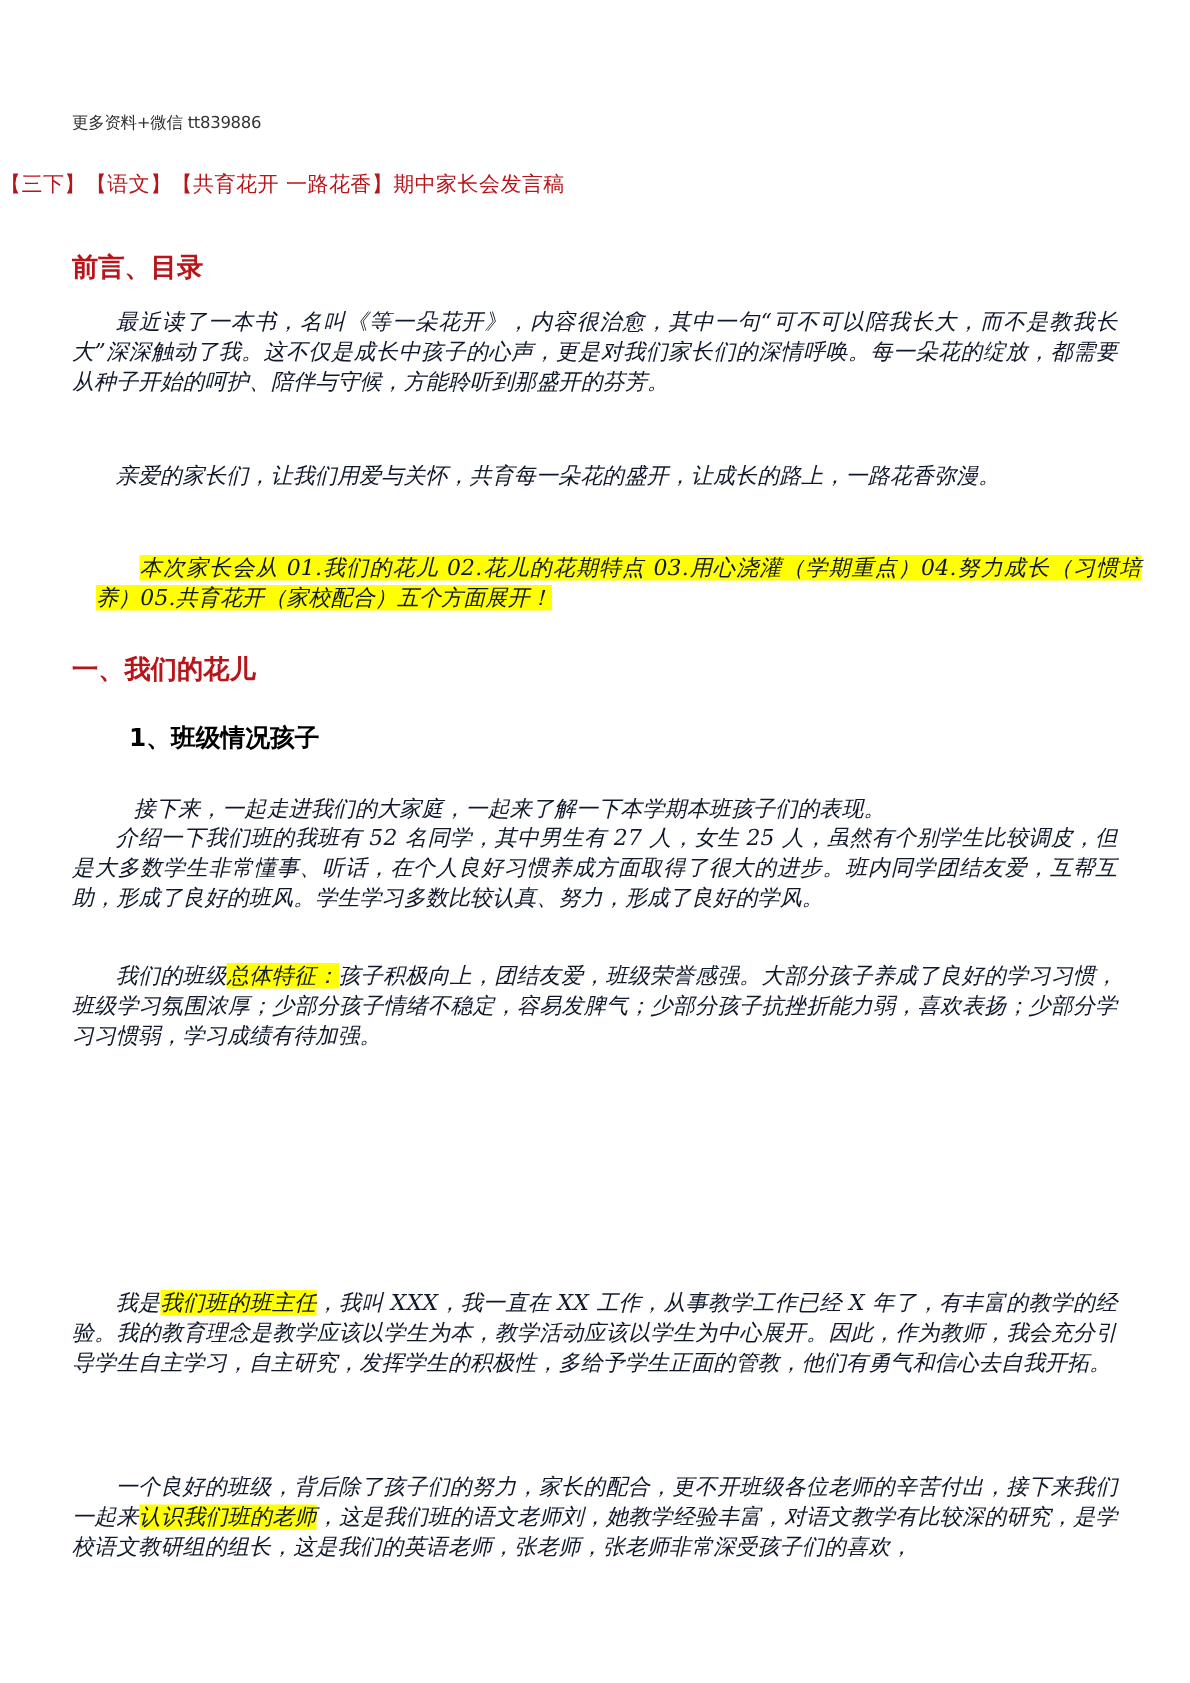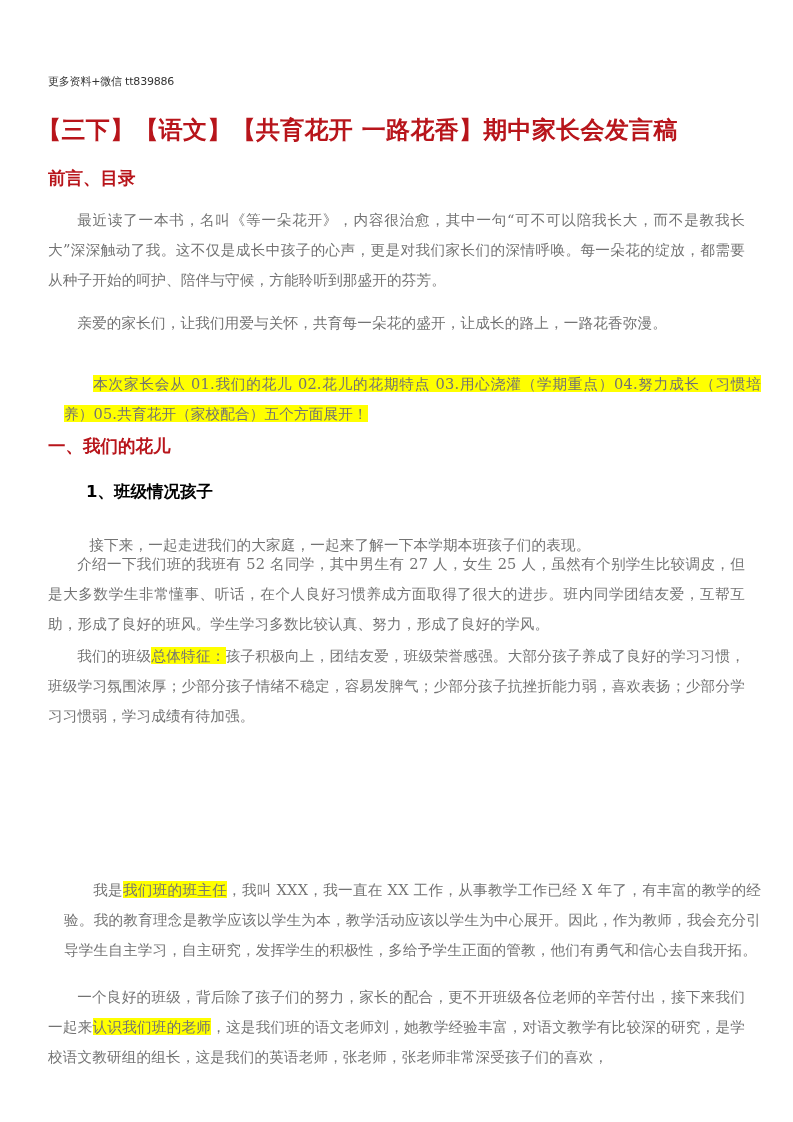--- a/index.html
+++ b/index.html
@@ -8,38 +8,38 @@
     font-family: "DejaVu Serif", "Liberation Serif", serif;
     color: #222;
   }
   .page { position: absolute; left: 0; top: 16px; width: 715px; height: 1122px; }
   .watermark {
     position: absolute; left: 48px; top: 58px;
     font-family: "DejaVu Sans", "Liberation Sans", sans-serif;
     font-size: 11px; color: #333; letter-spacing: -0.2px;
   }
   .title {
-    position: absolute; left: 0; right: 0; top: 98px; text-align: center;
+    position: absolute; left: 0; right: 0; top: 98px; text-align: left;
     font-family: "DejaVu Sans", "Liberation Sans", sans-serif;
-    font-weight: bold; font-size: 24px; color: #b8151b; letter-spacing: 0.3px;
+    font-weight: normal; font-size: 14px; color: #b8151b; letter-spacing: 0.3px;
   }
   .h1 {
     position: absolute; left: 48px;
     font-family: "DejaVu Sans", "Liberation Sans", sans-serif;
     font-weight: bold; font-size: 17.5px; color: #b8151b;
   }
   .h2 {
     position: absolute; left: 86px;
     font-family: "DejaVu Sans", "Liberation Sans", sans-serif;
     font-weight: bold; font-size: 16.5px; color: #000000;
   }
   .para {
     position: absolute; left: 48px; width: 697px;
-    font-size: 14.6px; line-height: 30px; text-align: justify;
-    text-indent: 2em; letter-spacing: 0.15px; color: #737373;
+    font-size: 14.6px; line-height: 20px; text-align: justify;
+    text-indent: 2em; letter-spacing: 0.15px; color: #0f172a; font-style: italic;
   }
   .hl { background: #ffff00; }
 </style>
 </head>
 <body>
 
 <div class="page">
 
   <div class="watermark">更多资料+微信 tt839886</div>
 
@@ -57,17 +57,17 @@
 
   <div class="h2" style="top:465px;">1、班级情况孩子</div>
 
   <p class="para" style="top:502px; margin:12px;">接下来，一起走进我们的大家庭，一起来了解一下本学期本班孩子们的表现。</p>
 
   <p class="para" style="top:533px; margin:0;">介绍一下我们班的我班有 52 名同学，其中男生有 27 人，女生 25 人，虽然有个别学生比较调皮，但是大多数学生非常懂事、听话，在个人良好习惯养成方面取得了很大的进步。班内同学团结友爱，互帮互助，形成了良好的班风。学生学习多数比较认真、努力，形成了良好的学风。</p>
 
   <p class="para" style="top:625px; margin:0;"><span>我们的班级</span><span class="hl">总体特征：</span><span>孩子积极向上，团结友爱，班级荣誉感强。大部分孩子养成了良好的学习习惯，班级学习氛围浓厚；少部分孩子情绪不稳定，容易发脾气；少部分孩子抗挫折能力弱，喜欢表扬；少部分学习习惯弱，学习成绩有待加强。</span></p>
 
 
-  <p class="para" style="top:843px; margin:16px;"><span>我是</span><span class="hl">我们班的班主任</span><span>，我叫 XXX，我一直在 XX 工作，从事教学工作已经 X 年了，有丰富的教学的经验。我的教育理念是教学应该以学生为本，教学活动应该以学生为中心展开。因此，作为教师，我会充分引导学生自主学习，自主研究，发挥学生的积极性，多给予学生正面的管教，他们有勇气和信心去自我开拓。</span></p>
+  <p class="para" style="top:843px; margin:0;"><span>我是</span><span class="hl">我们班的班主任</span><span>，我叫 XXX，我一直在 XX 工作，从事教学工作已经 X 年了，有丰富的教学的经验。我的教育理念是教学应该以学生为本，教学活动应该以学生为中心展开。因此，作为教师，我会充分引导学生自主学习，自主研究，发挥学生的积极性，多给予学生正面的管教，他们有勇气和信心去自我开拓。</span></p>
 
   <p class="para" style="top:966px; margin:0;"><span>一个良好的班级，背后除了孩子们的努力，家长的配合，更不开班级各位老师的辛苦付出，接下来我们一起来</span><span class="hl">认识我们班的老师</span><span>，这是我们班的语文老师刘，她教学经验丰富，对语文教学有比较深的研究，是学校语文教研组的组长，这是我们的英语老师，张老师，张老师非常深受孩子们的喜欢，</span></p>
 
 </div>
 
 </body></html>

